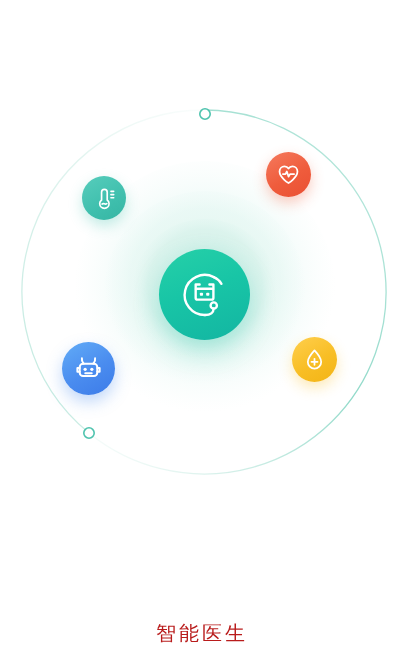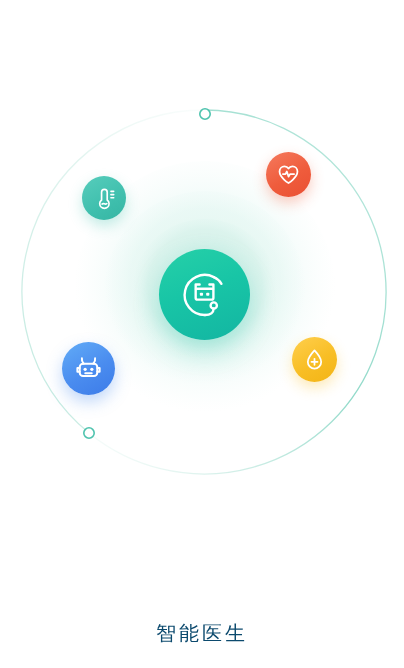--- a/index.html
+++ b/index.html
@@ -93,21 +93,21 @@
   
   #caption {
     position: absolute;
     left: 0;
     top: 618px;
     width: 404px;
     text-align: center;
     font-size: 20px;
     line-height: 30px;
     letter-spacing: 3px;
-    color: #0c4a6e;
+    color: #b91c1c;
     font-weight: 500;
     font-family: "DejaVu Sans", "Liberation Sans", sans-serif;
     white-space: nowrap;
   }
 </style>
 </head>
 <body>
 
 <div id="screen">
 

